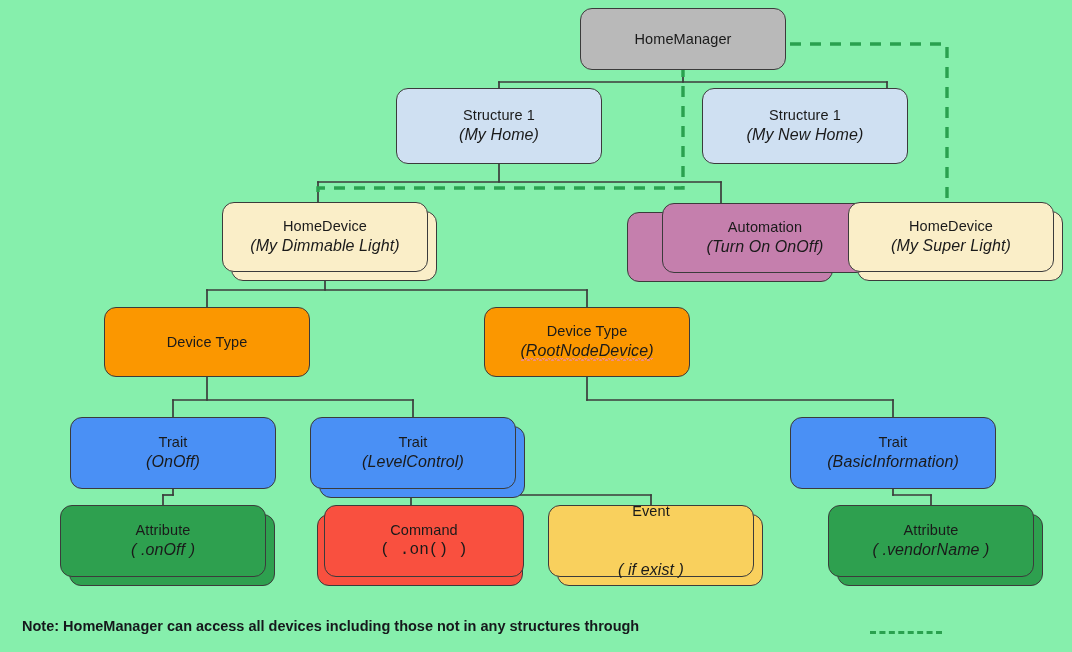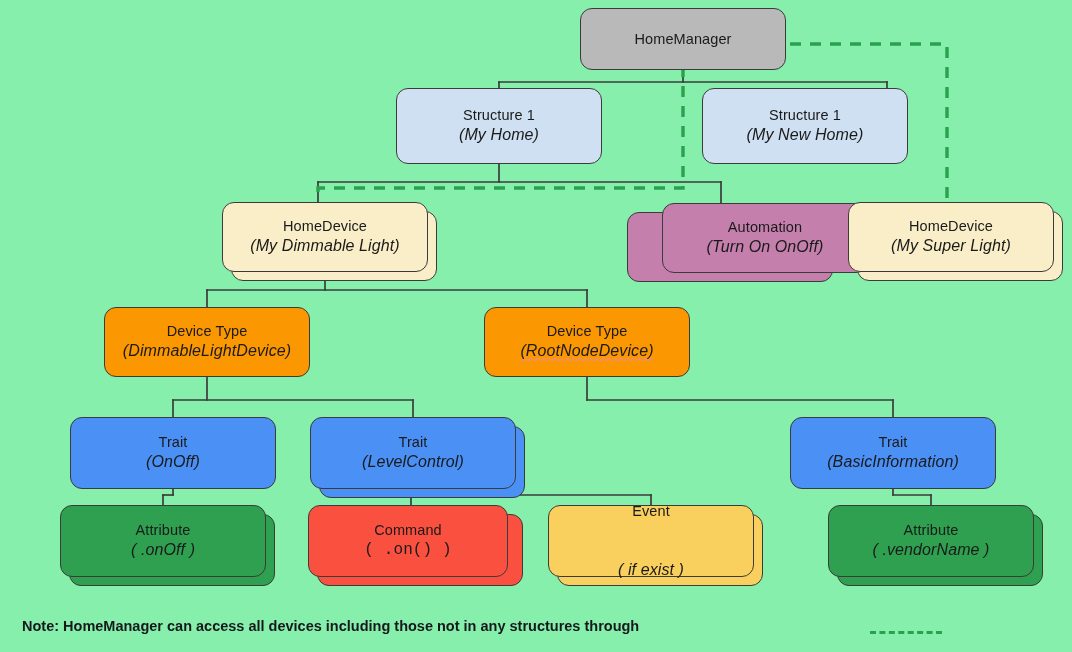--- a/index.html
+++ b/index.html
@@ -164,21 +164,20 @@
         <div class="l1">Automation</div>
         <div class="l2">(Turn On OnOff)</div>
       </div>
       <div class="stack" style="left: 857px; top: 211px; width: 206px; height: 70px; background: rgb(250, 238, 200);"></div>
       <div class="node" style="left: 848px; top: 202px; width: 206px; height: 70px; background: rgb(250, 238, 200);">
         <div class="l1">HomeDevice</div>
         <div class="l2">(My Super Light)</div>
       </div>
       <div class="node" style="left: 104px; top: 307px; width: 206px; height: 70px; background: rgb(251, 151, 0);">
         <div class="l1">Device Type</div>
-        <div class="l2">(DimmableLightDevice)</div>
       </div>
       <div class="node" style="left: 484px; top: 307px; width: 206px; height: 70px; background: rgb(251, 151, 0);">
         <div class="l1">Device Type</div>
         <div class="l2"><span class="sp-underline">(RootNodeDevice)</span></div>
       </div>
       <div class="node" style="left: 70px; top: 417px; width: 206px; height: 72px; background: rgb(74, 144, 245);">
         <div class="l1">Trait</div>
         <div class="l2">(OnOff)</div>
       </div>
       <div class="stack" style="left: 319px; top: 426px; width: 206px; height: 72px; background: rgb(74, 144, 245);"></div>
@@ -189,21 +188,21 @@
       <div class="node" style="left: 790px; top: 417px; width: 206px; height: 72px; background: rgb(74, 144, 245);">
         <div class="l1">Trait</div>
         <div class="l2">(BasicInformation)</div>
       </div>
       <div class="stack" style="left: 69px; top: 514px; width: 206px; height: 72px; background: rgb(46, 160, 79);"></div>
       <div class="node" style="left: 60px; top: 505px; width: 206px; height: 72px; background: rgb(46, 160, 79);">
         <div class="l1">Attribute</div>
         <div class="l2">( .onOff )</div>
       </div>
       <div class="stack" style="left: 317px; top: 514px; width: 206px; height: 72px; background: rgb(249, 80, 63);"></div>
-      <div class="node" style="left: 308px; top: 505px; width: 200px; height: 72px; background: rgb(249, 80, 63);">
+      <div class="node" style="left: 324px; top: 505px; width: 200px; height: 72px; background: rgb(249, 80, 63);">
         <div class="l1">Command</div>
         <div class="l2 plain">( .on() )</div>
       </div>
       <div class="stack" style="left: 557px; top: 514px; width: 206px; height: 72px; background: rgb(249, 208, 93);"></div>
       <div class="node" style="left: 548px; top: 505px; width: 206px; height: 72px; background: rgb(249, 208, 93); gap: 40px;">
         <div class="l1">Event</div>
         <div class="l2">( if exist )</div>
       </div>
       <div class="stack" style="left: 837px; top: 514px; width: 206px; height: 72px; background: rgb(46, 160, 79);"></div>
       <div class="node" style="left: 828px; top: 505px; width: 206px; height: 72px; background: rgb(46, 160, 79);">

